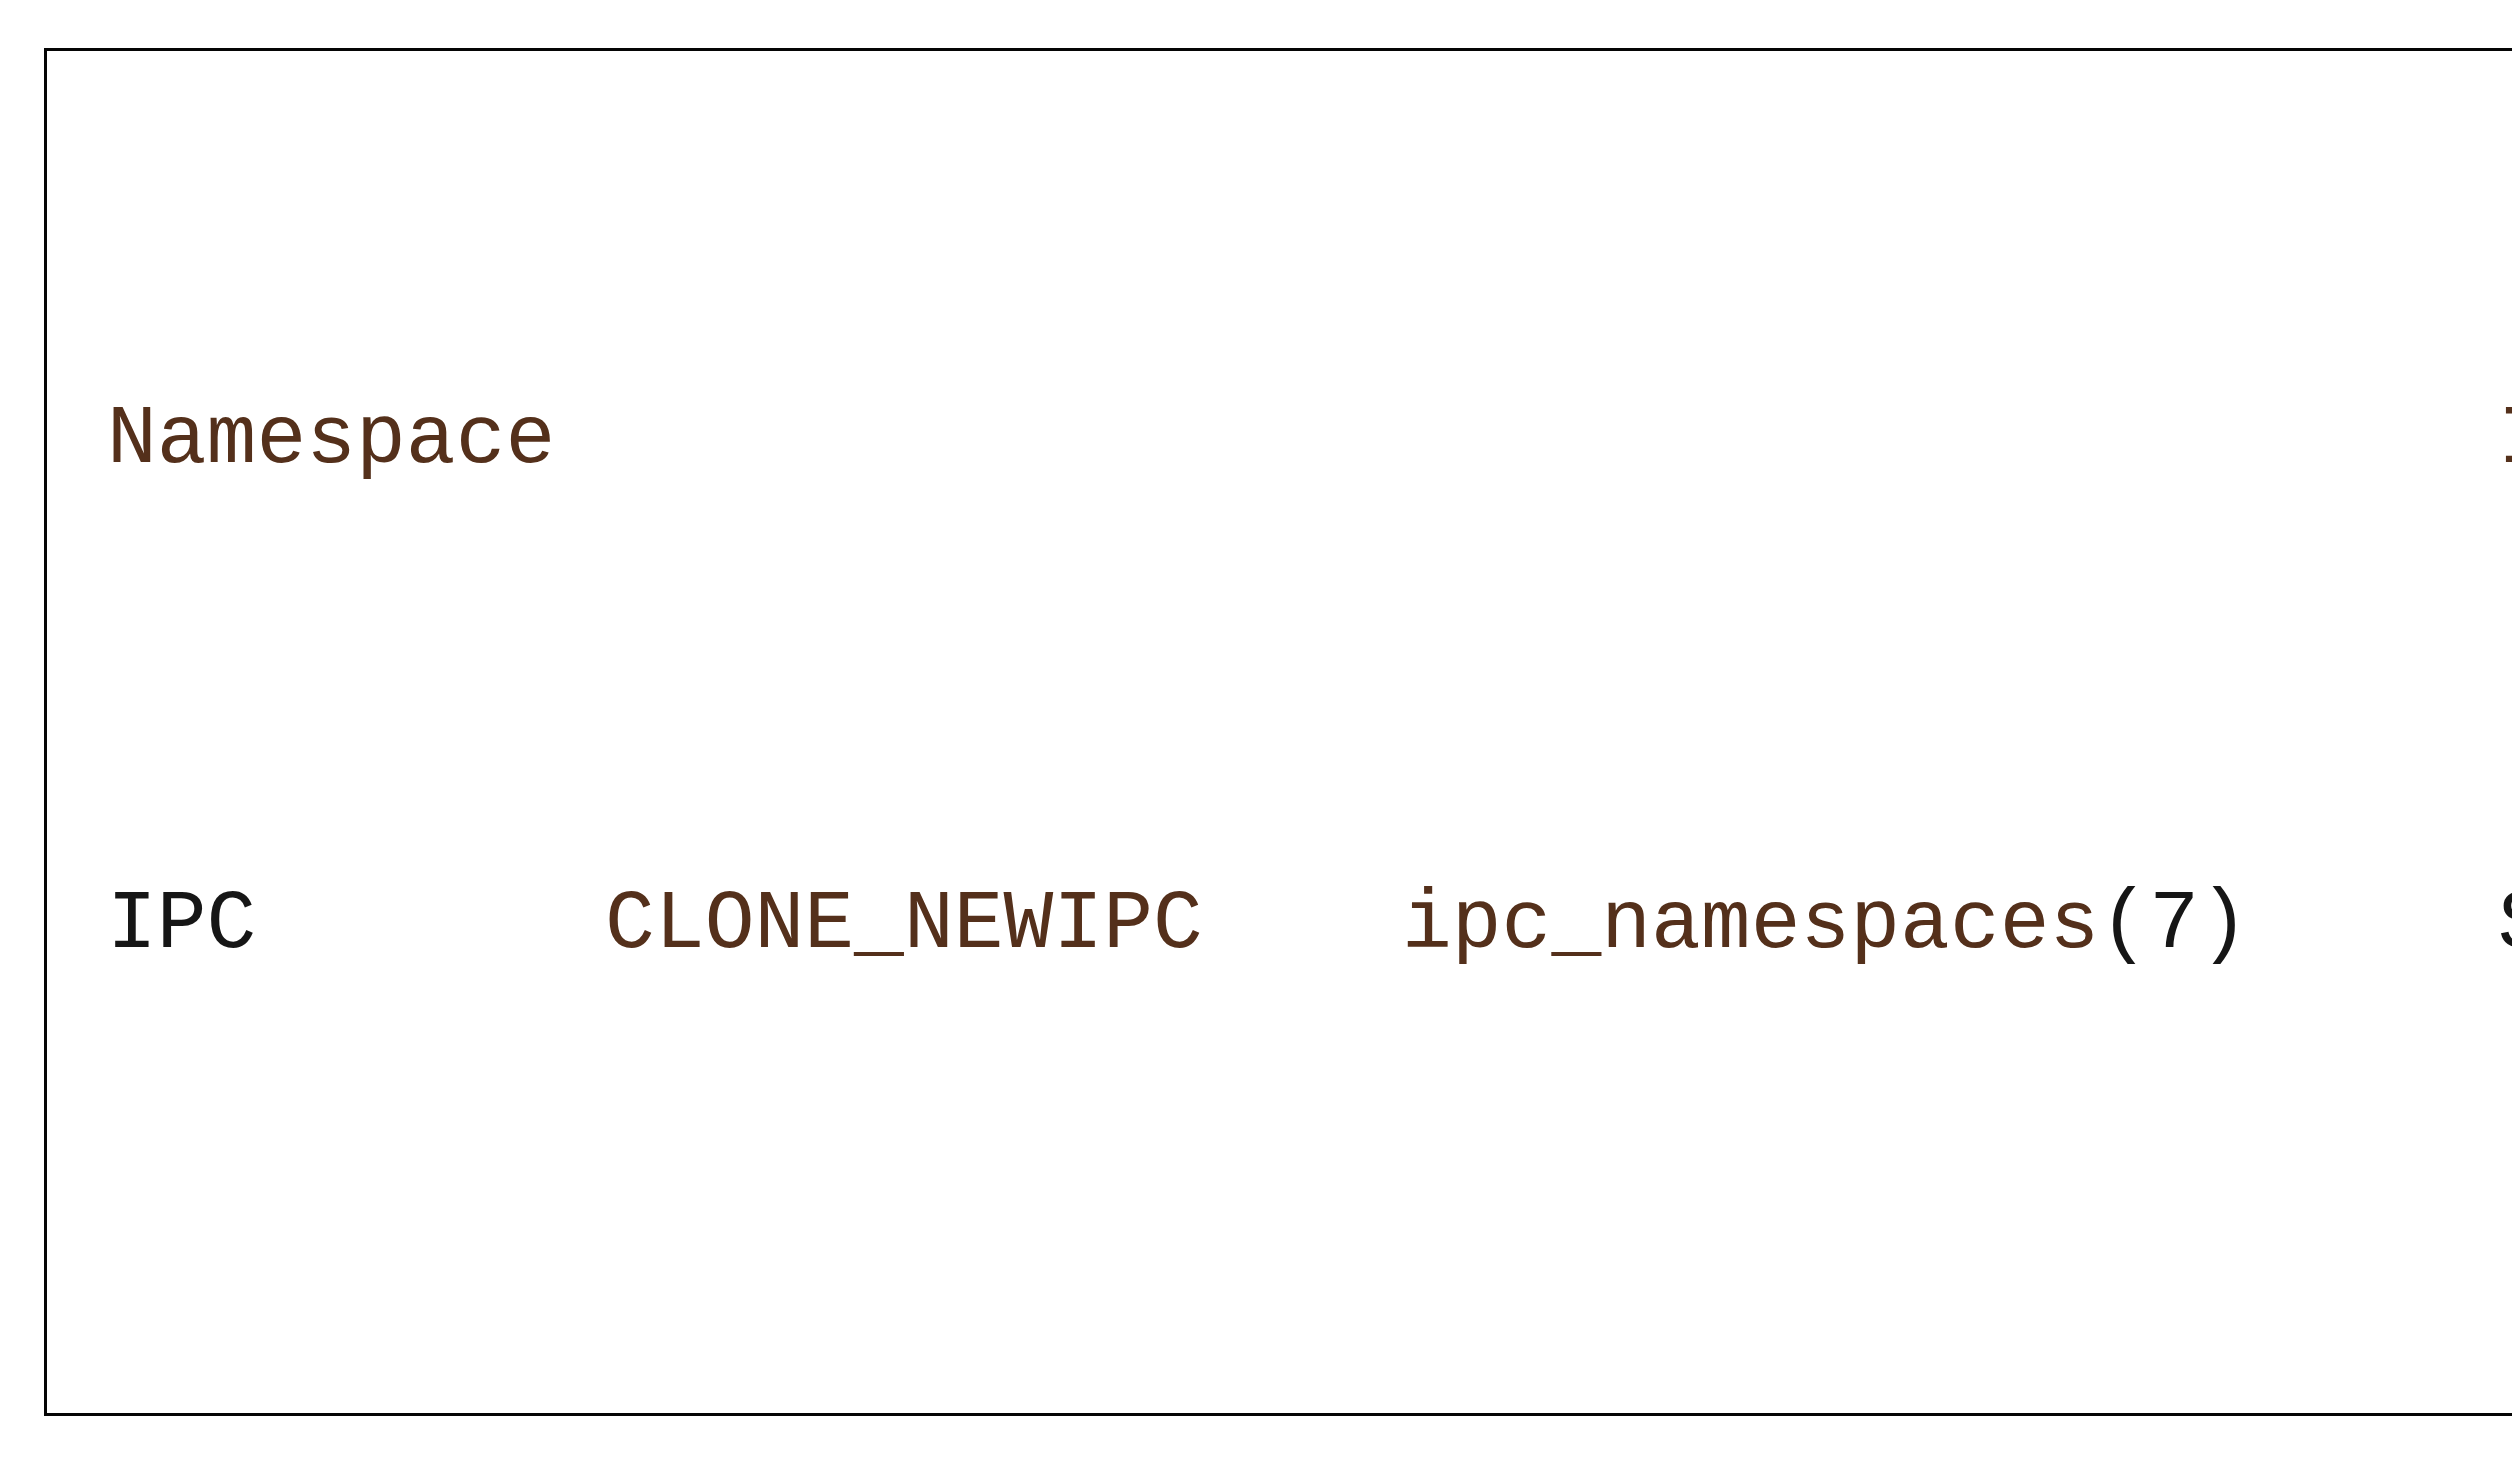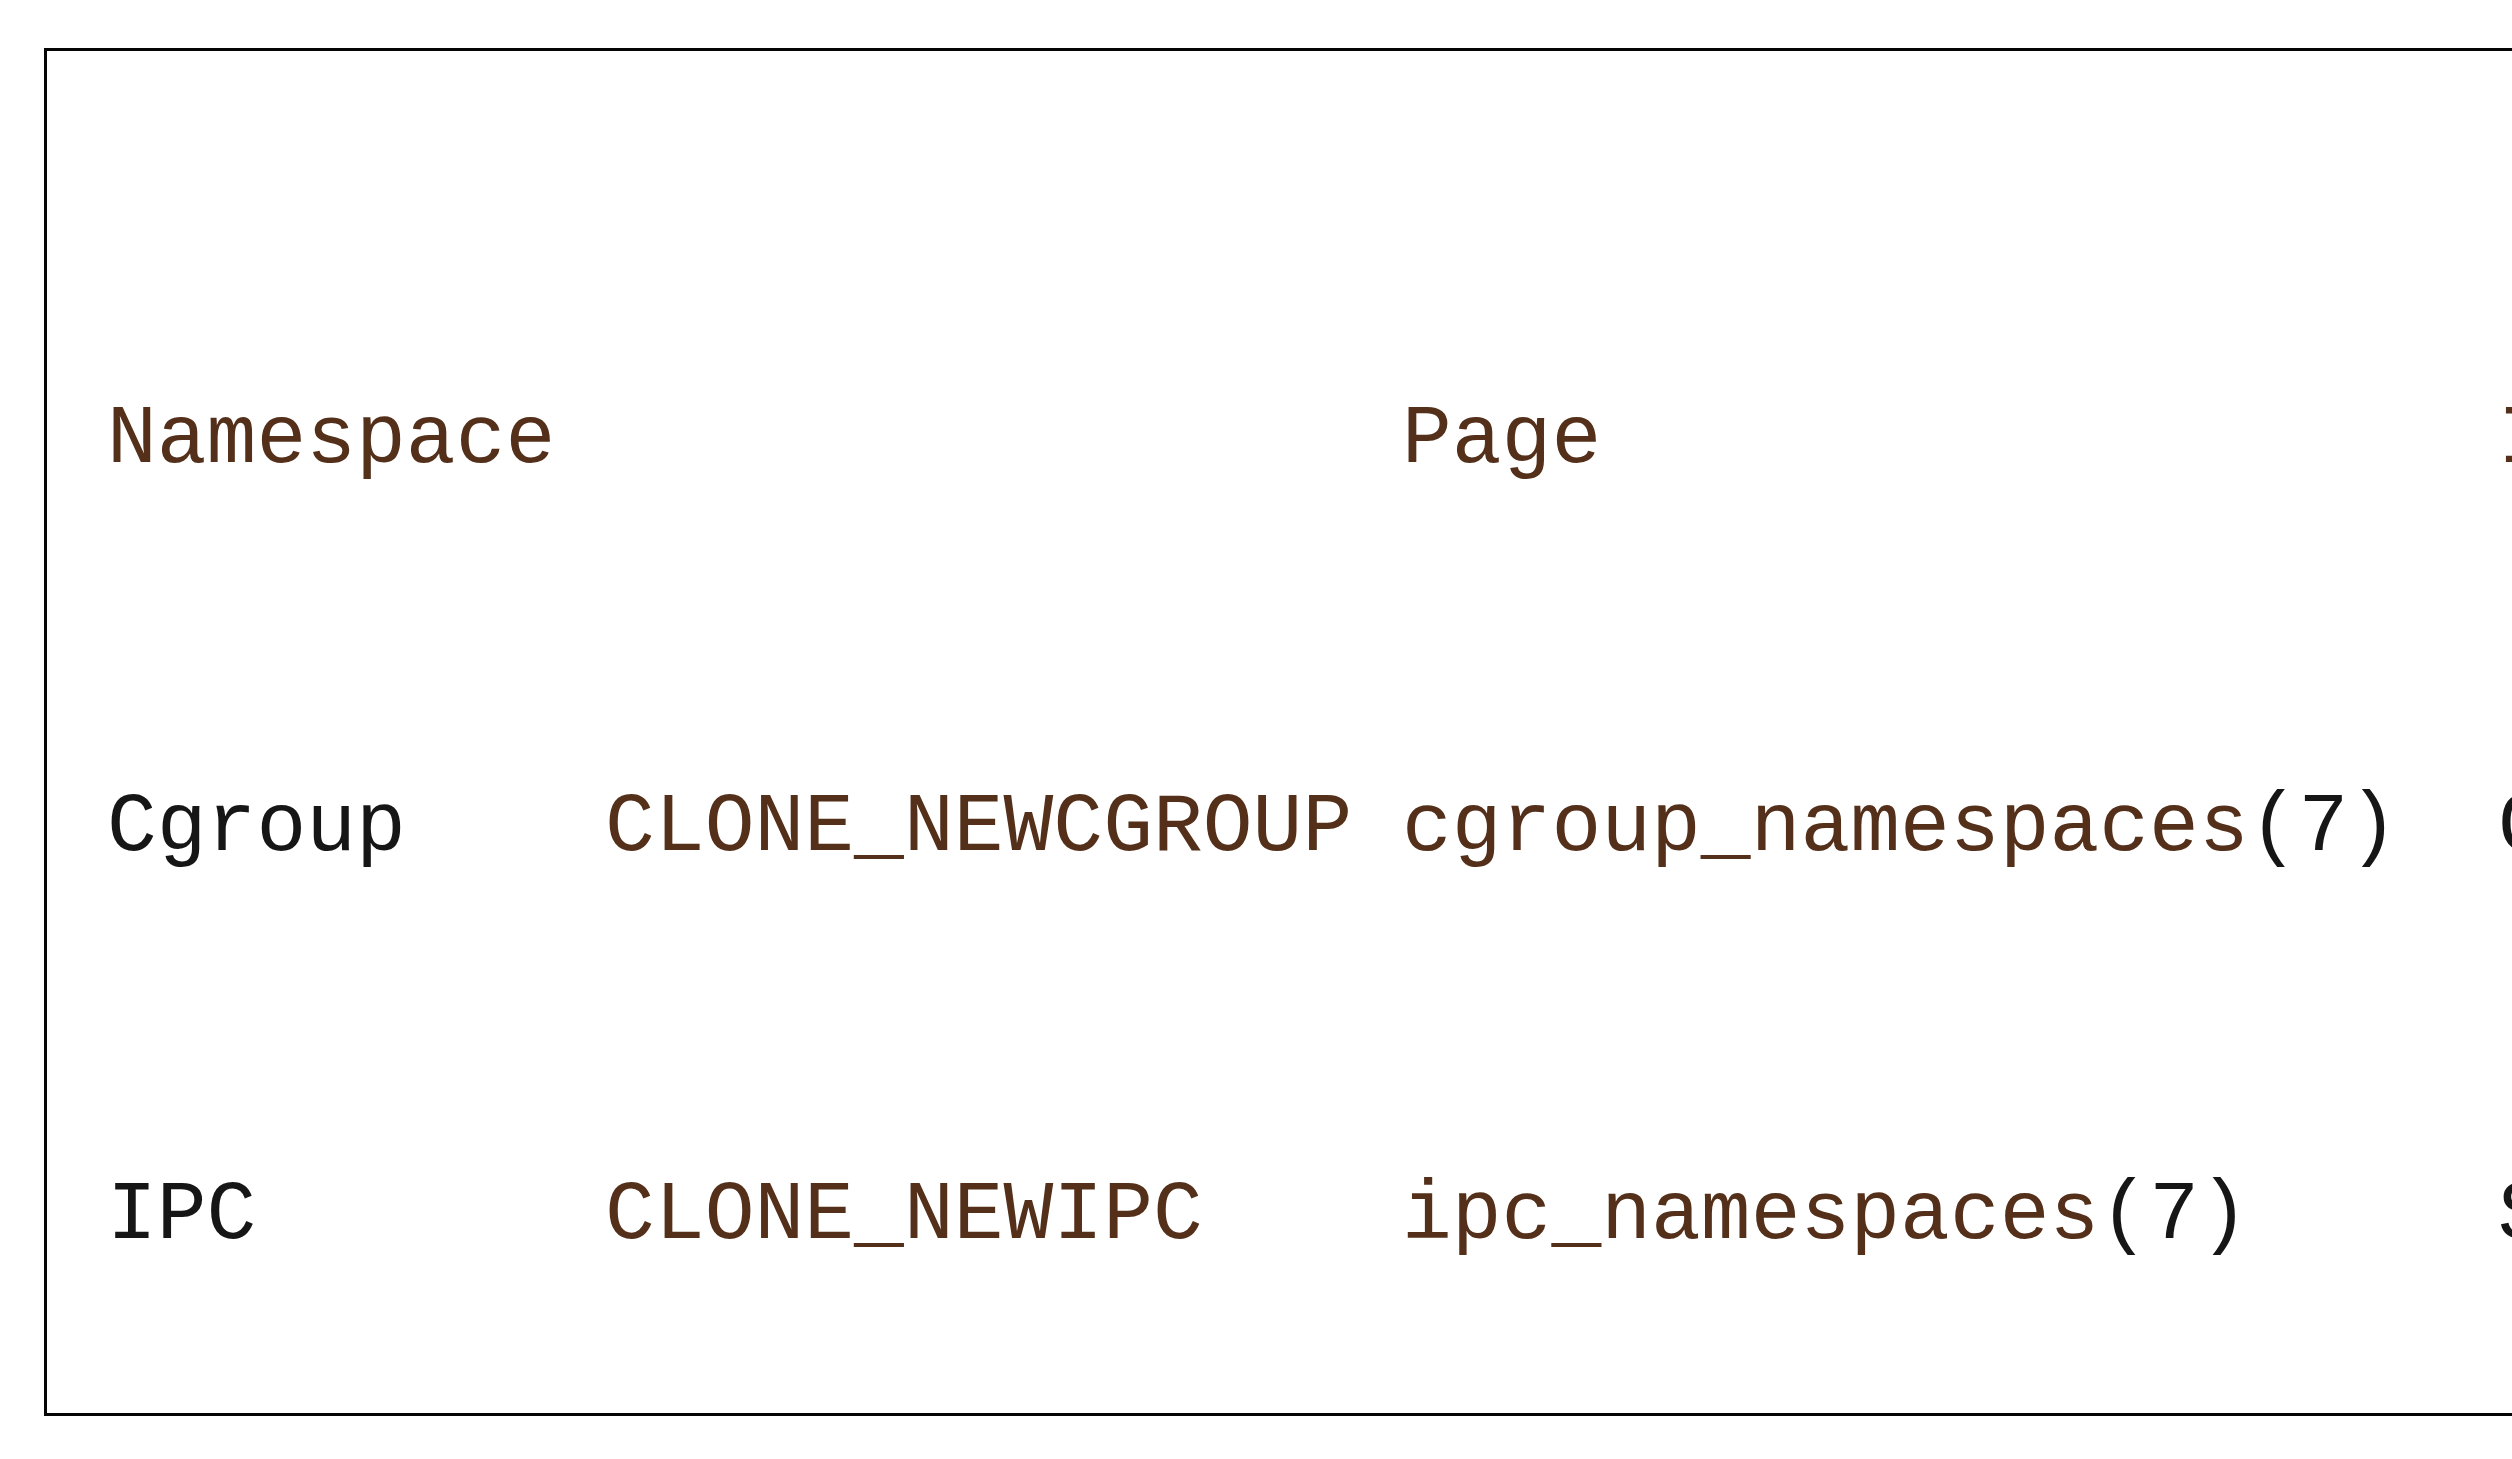--- a/index.html
+++ b/index.html
@@ -52,30 +52,23 @@
   }
 </style>
 </head>
 <body>
 
 <div class="frame">
   <div class="grid">
 
     <div class="row">
       <span class="cell c0 accent">Namespace</span>
-      <span class="cell c2 accent">Page</span>
       <span class="cell c3 accent">Isolates</span>
     </div>
 
-    <div class="row">
-      <span class="cell c0">Cgroup</span>
-      <span class="cell c1 accent">CLONE_NEWCGROUP</span>
-      <span class="cell c2"><span class="accent">cgroup_namespaces</span><span>(7)</span></span>
-      <span class="cell c3">Cgroup root directory</span>
-    </div>
 
     <div class="row">
       <span class="cell c0">IPC</span>
       <span class="cell c1 accent">CLONE_NEWIPC</span>
       <span class="cell c2"><span class="accent">ipc_namespaces</span><span>(7)</span></span>
       <span class="cell c3">System V IPC,</span>
     </div>
 
     
 

